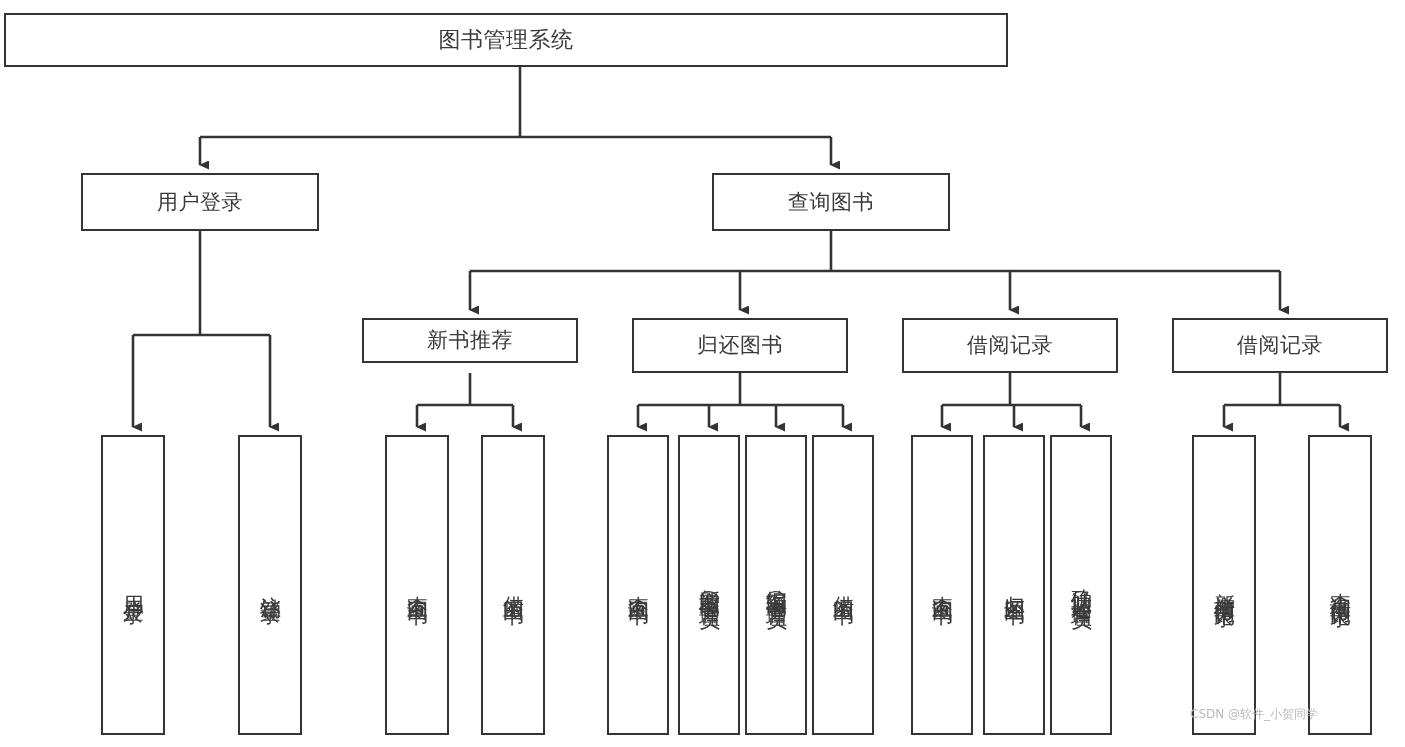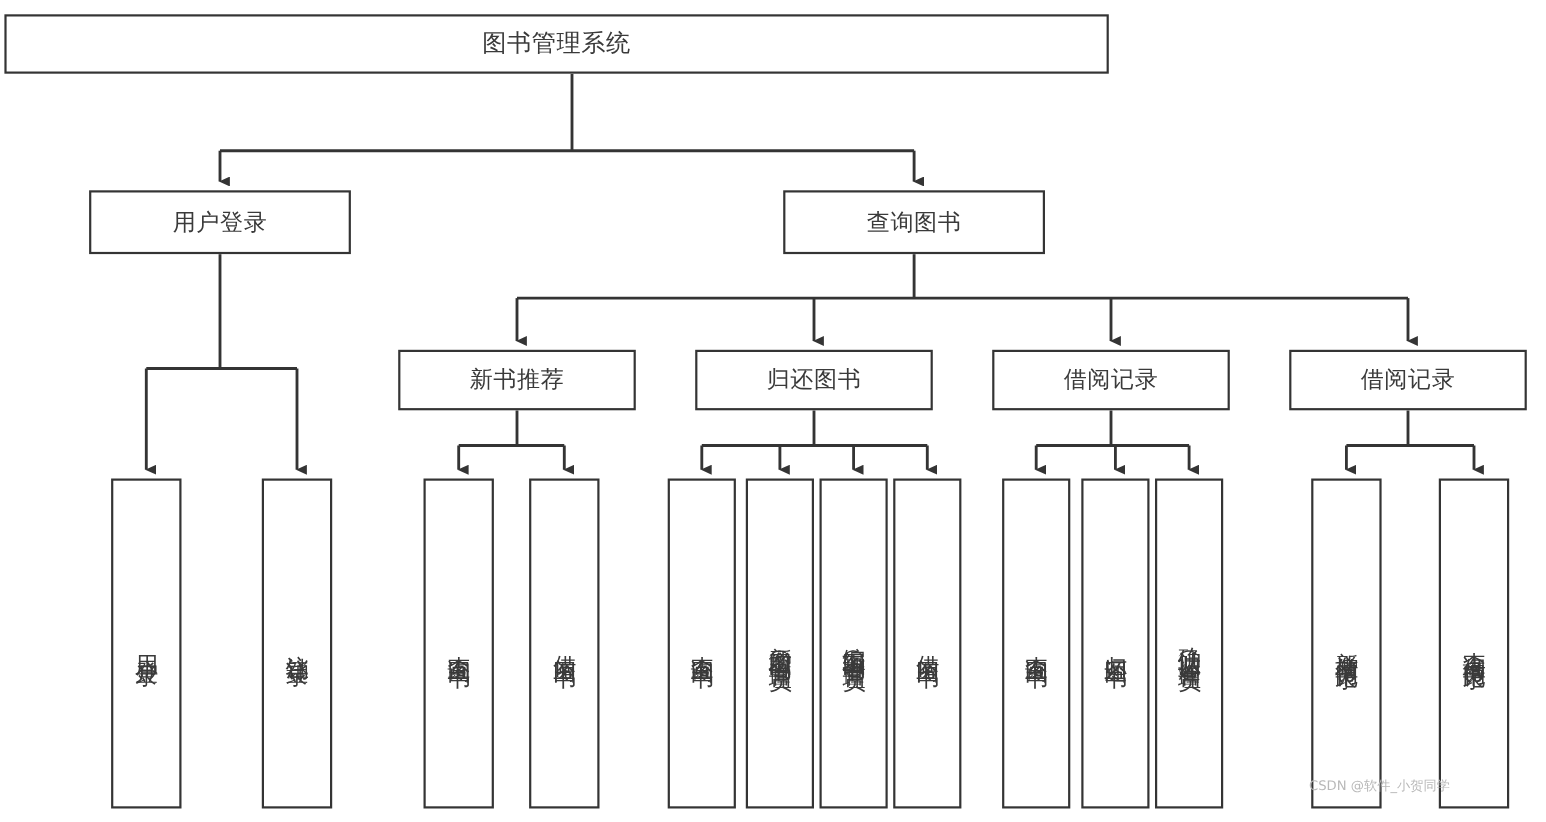--- a/index.html
+++ b/index.html
@@ -126,21 +126,21 @@
     <span class="node-label">图书管理系统</span>
   </div>
 
   <div class="node level2" style="left:81px; top:173px; width:238px; height:58px;">
     <span class="node-label">用户登录</span>
   </div>
   <div class="node level2" style="left:712px; top:173px; width:238px; height:58px;">
     <span class="node-label">查询图书</span>
   </div>
 
-  <div class="node level3" style="left:362px; top:318px; width:216px; height:55px;">
+  <div class="node level3" style="left:362px; top:318px; width:216px; height:45px;">
     <span class="node-label">新书推荐</span>
   </div>
   <div class="node level3" style="left:632px; top:318px; width:216px; height:55px;">
     <span class="node-label">归还图书</span>
   </div>
   <div class="node level3" style="left:902px; top:318px; width:216px; height:55px;">
     <span class="node-label">借阅记录</span>
   </div>
   <div class="node level3" style="left:1172px; top:318px; width:216px; height:55px;">
     <span class="node-label">借阅记录</span>

